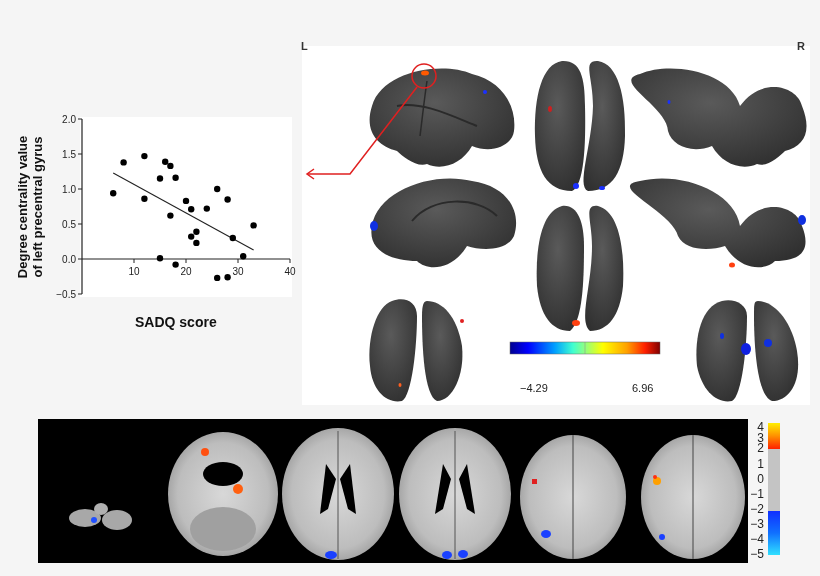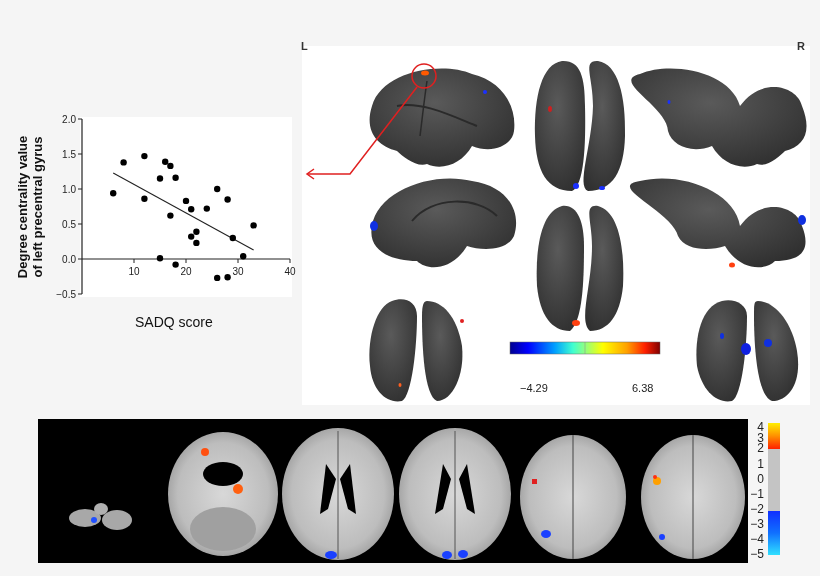--- a/index.html
+++ b/index.html
@@ -13,21 +13,21 @@
   #scatter-panel { left: 80px; top: 117px; width: 212px; height: 180px; background: #ffffff; }
   #ylabel {
     left: 0px; top: 117px; width: 60px; height: 180px;
   }
   #ylabel .rot {
     position: absolute; left: 30px; top: 90px;
     transform: translate(-50%, -50%) rotate(-90deg);
     white-space: nowrap; text-align: center;
     font-weight: bold; font-size: 13px; line-height: 15px; color: #111;
   }
-  #xlabel { left: 135px; top: 314px; font-weight: normal; font-size: 14px; color: #111; }
+  #xlabel { left: 135px; top: 314px; font-weight: bold; font-size: 14px; color: #111; }
   
   #brain-panel { left: 302px; top: 46px; width: 508px; height: 359px; background: #ffffff; }
   .lr-label { font-weight: bold; font-size: 11px; color: #333; }
   
   #mri-strip { left: 38px; top: 419px; width: 710px; height: 144px; background: #000; }
   .cb-label { font-size: 12px; color: #222; position: absolute; right: 0; text-align: right; }
   .tick { font-size: 10px; fill: #222; font-family: "Liberation Sans", sans-serif; }
 </style>
 </head>
 <body>
@@ -178,21 +178,21 @@
   <g stroke="#e02020" fill="none" stroke-width="1.5">
     <circle cx="122" cy="30" r="12"></circle>
     <polyline points="115,41 48,128 6,128"></polyline>
     <polyline points="12,123 5,128 12,133"></polyline>
   </g>
 
   <rect x="208" y="296" width="150" height="12" fill="url(#cbgrad)" stroke="#666" stroke-width="0.5"></rect>
   <line x1="283" y1="296" x2="283" y2="308" stroke="#888" stroke-width="0.5"></line>
 </svg>
 <div class="abs" style="left:520px;top:382px;font-size:11px;color:#222;">−4.29</div>
-<div class="abs" style="left:632px;top:382px;font-size:11px;color:#222;">6.38</div>
+<div class="abs" style="left:632px;top:382px;font-size:11px;color:#222;">6.96</div>
 
 <div id="mri-strip" class="abs">
   <svg width="710" height="144">
     <defs>
       <radialGradient id="sliceG" cx="0.5" cy="0.5" r="0.55">
         <stop offset="0" stop-color="#d8d8d8"></stop>
         <stop offset="0.75" stop-color="#bdbdbd"></stop>
         <stop offset="1" stop-color="#9a9a9a"></stop>
       </radialGradient>
     </defs>

